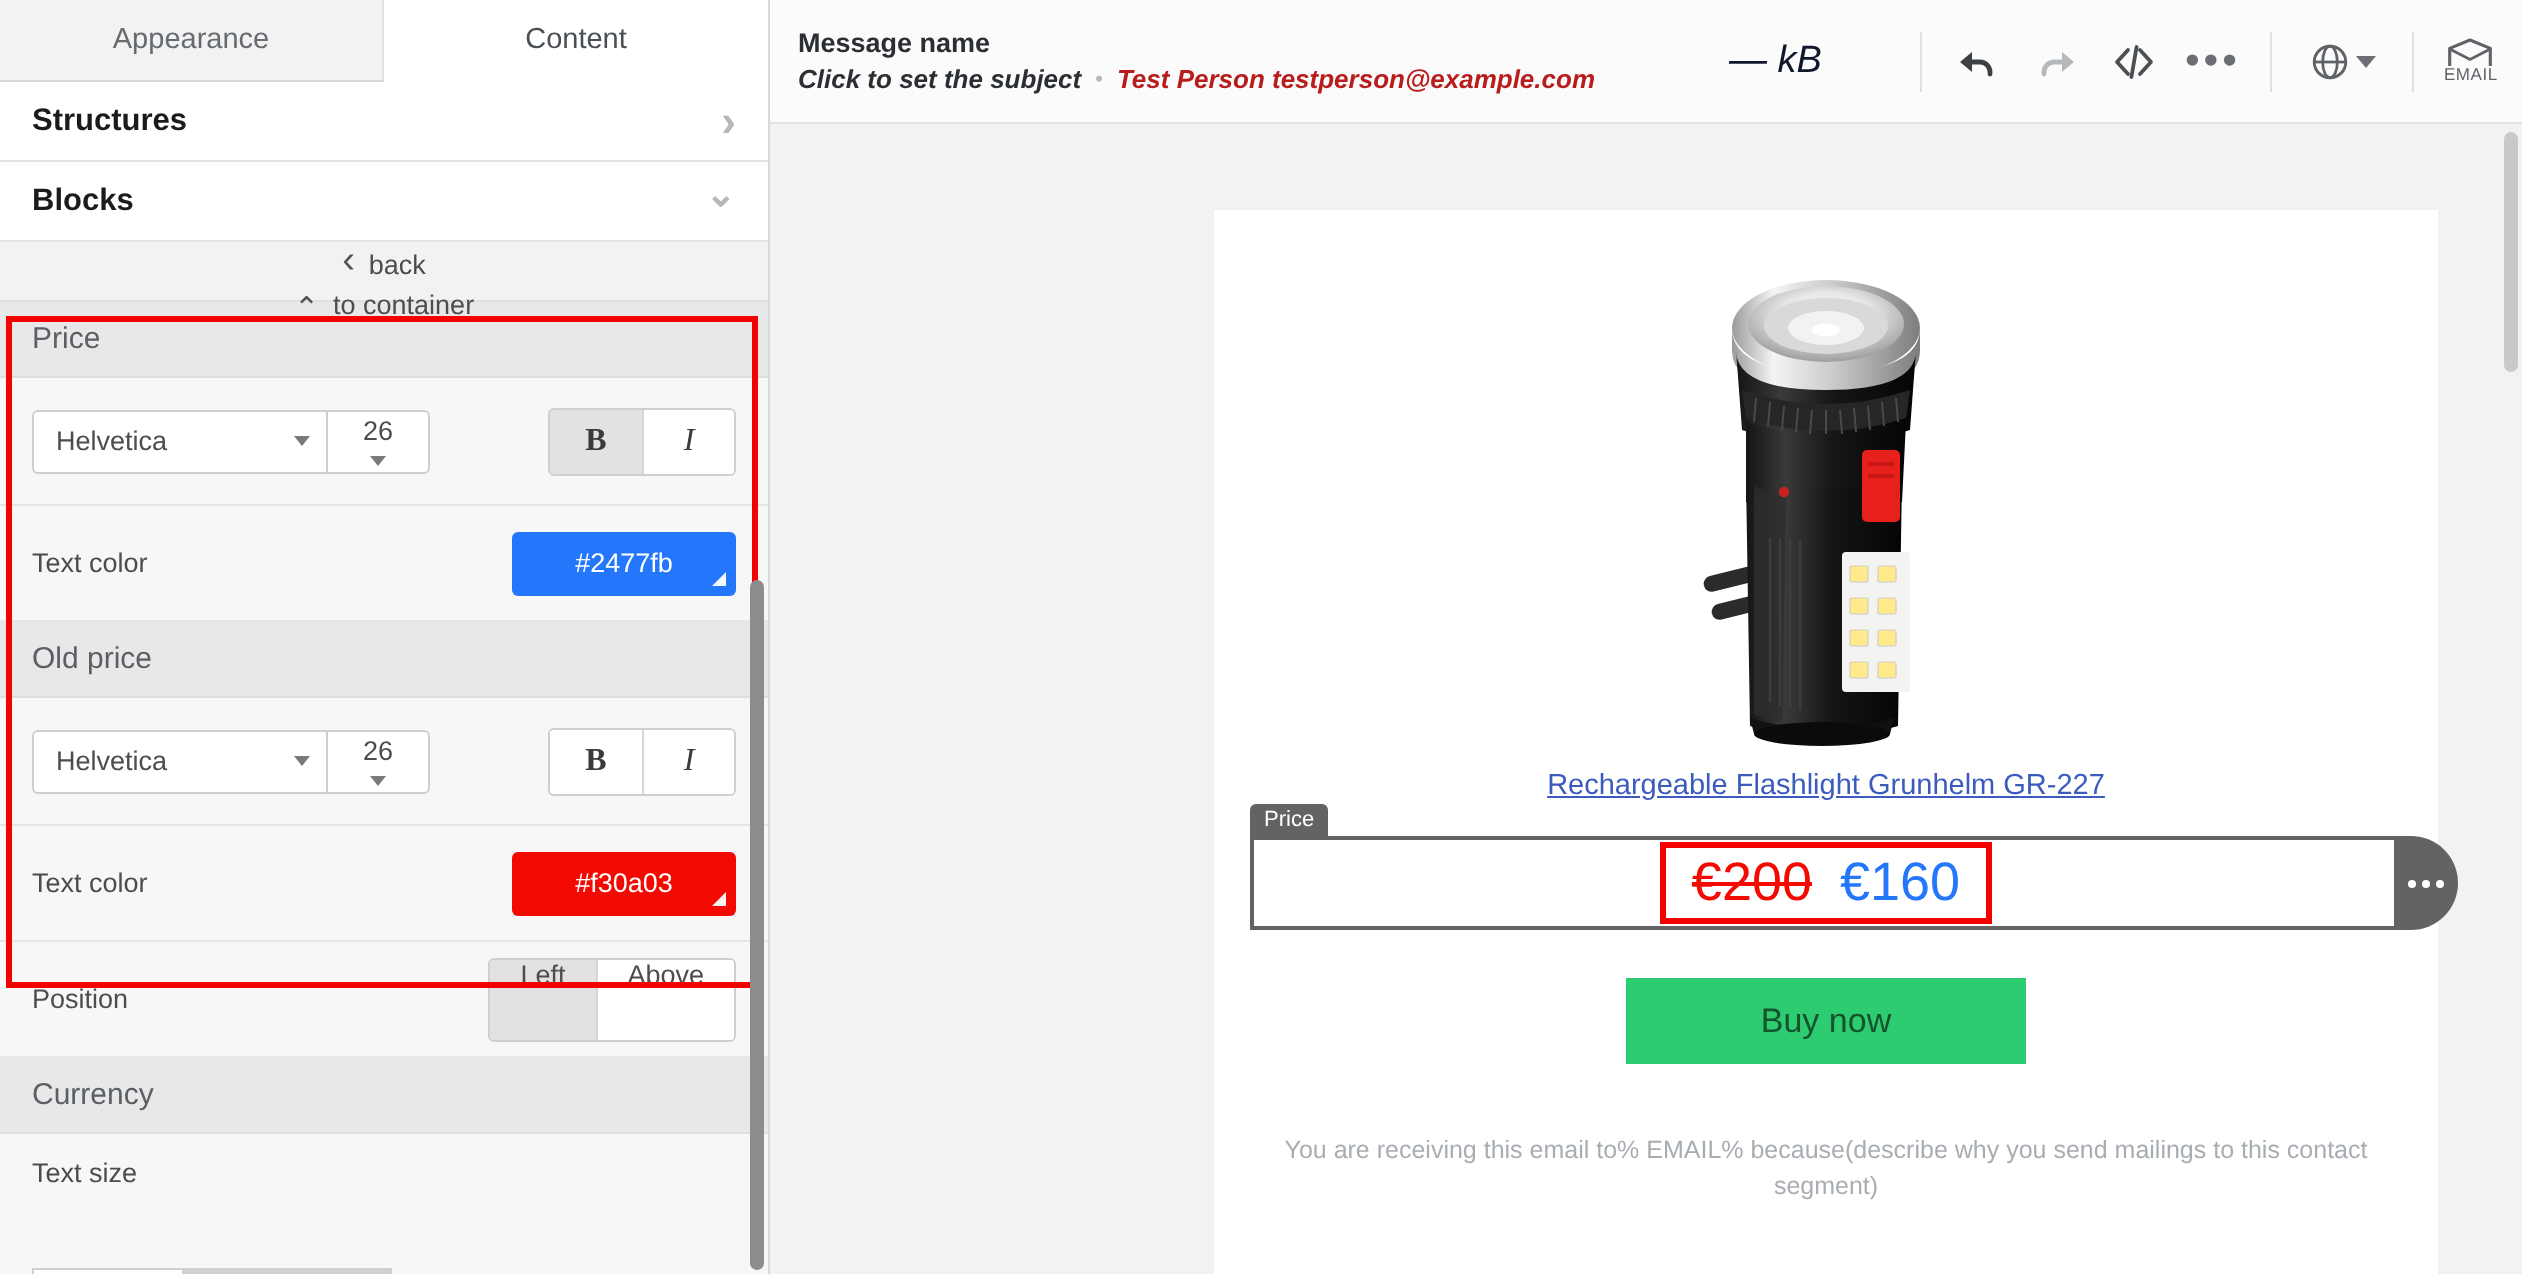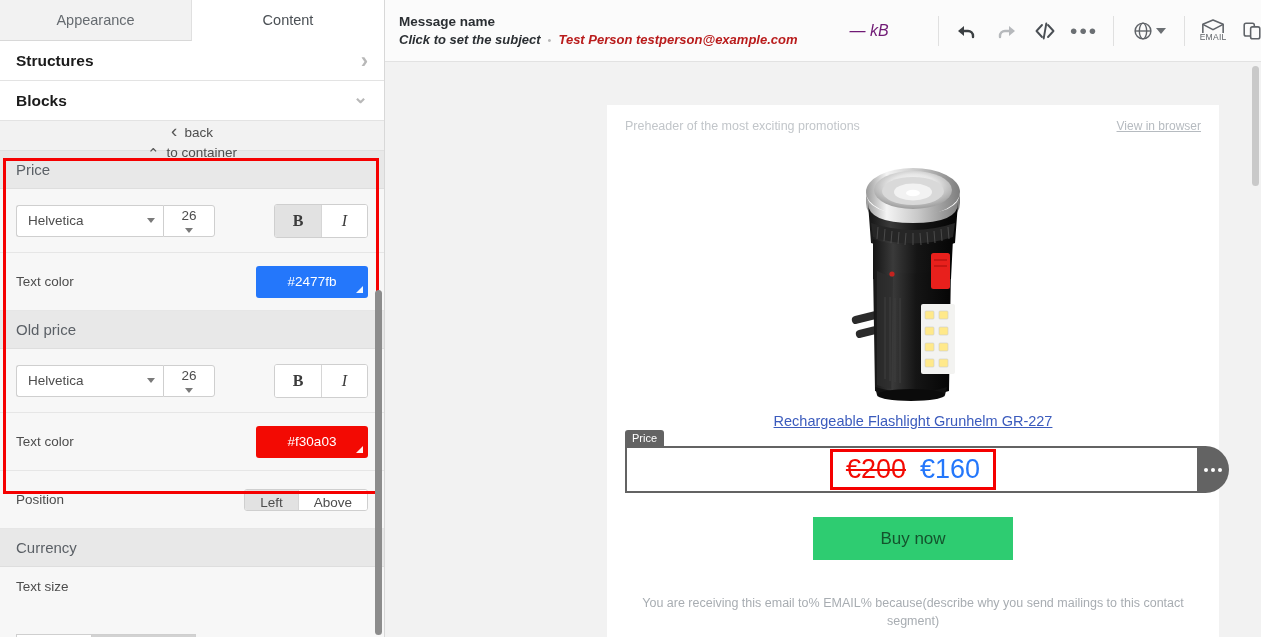--- a/index.html
+++ b/index.html
@@ -118,21 +118,21 @@
     display: flex; align-items: center; justify-content: center;
     color: #fff; font-size: 13.5px; cursor: pointer;
   }
   .color-chip::after {
     content: ""; position: absolute; right: 5px; bottom: 5px;
     border-left: 7px solid transparent; border-bottom: 7px solid rgba(255,255,255,.95);
   }
 
   .seg-group { display: flex; border: 1px solid #cfcfcf; border-radius: 3px; overflow: hidden; background: #fff; }
   .seg {
-    height: 20px; padding: 0 15px; display: flex; align-items: flex-end; justify-content: center;
+    height: 40px; padding: 0 15px; display: flex; align-items: flex-start; justify-content: center;
     font-size: 13.5px; color: #4d4d4d; cursor: pointer; background: #fff;
   }
   .seg + .seg { border-left: 1px solid #d6d6d6; }
   .seg.on { background: #e2e2e2; }
 
   .slider-row { min-height: 60px; align-items: flex-start; padding-top: 12px; flex-direction: column; }
   .slider-track { margin-top: 12px; display: flex; width: 180px; height: 12px; }
   .slider-track .a { flex: 0 0 42%; background: #fff; border: 1px solid #cfcfcf; }
   .slider-track .b { flex: 1 1 auto; background: #d2d2d2; border: 1px solid #cfcfcf; border-left: none; }
 
@@ -148,21 +148,21 @@
     height: 62px; background: #fbfbfb; border-bottom: 1px solid #e2e2e2;
     display: flex; align-items: center; padding: 0 14px 0 14px;
   }
   .msg-meta { display: flex; flex-direction: column; justify-content: center; gap: 3px; flex: 0 0 auto; }
   .msg-name { font-size: 13.5px; font-weight: bold; color: #2b2f33; }
   .msg-sub { display: flex; align-items: center; gap: 7px; font-size: 13px; }
   .msg-sub .subject { font-weight: bold; font-style: italic; color: #2b2f33; cursor: pointer; }
   .msg-sub .dot { color: #b8b8b8; font-size: 11px; }
   .msg-sub .sender { font-style: italic; font-weight: bold; color: #b91c1c; }
 
-  .kb { margin-left: 52px; font-size: 16px; font-style: italic; color: #701a75; white-space: nowrap; }
+  .kb { margin-left: 67px; font-size: 19px; font-style: italic; color: #0f172a; white-space: nowrap; }
 
   .tool-area { margin-left: 40px; display: flex; align-items: center; gap: 0px; }
   .tsep { width: 1px; height: 30px; background: #e0e0e0; margin: 0 9px; }
   .tbtn {
     width: 39px; height: 39px; display: flex; align-items: center; justify-content: center;
     cursor: pointer; color: #5f6368; border-radius: 3px;
   }
   .tbtn svg { display: block; }
   .tbtn.muted { color: #b6b9bc; }
   .dots3 { letter-spacing: 2px; font-size: 21px; color: #6b6f73; line-height: 0; }
@@ -440,24 +440,20 @@
         </div>
 
       </div>
     </div>
 
     <div class="canvas">
       <div class="canvas-scrollbar"></div>
 
       <div class="email">
 
-        <div class="preheader-row">
-          <span>Preheader of the most exciting promotions</span>
-          <span class="viewbrowser">View in browser</span>
-        </div>
 
         <div class="product-img">
           <svg width="220" height="268" viewBox="0 0 220 268">
             <defs>
               <linearGradient id="bodyG" x1="0" y1="0" x2="1" y2="0">
                 <stop offset="0%" stop-color="#141414"></stop>
                 <stop offset="25%" stop-color="#3a3a3a"></stop>
                 <stop offset="55%" stop-color="#151515"></stop>
                 <stop offset="100%" stop-color="#050505"></stop>
               </linearGradient>

